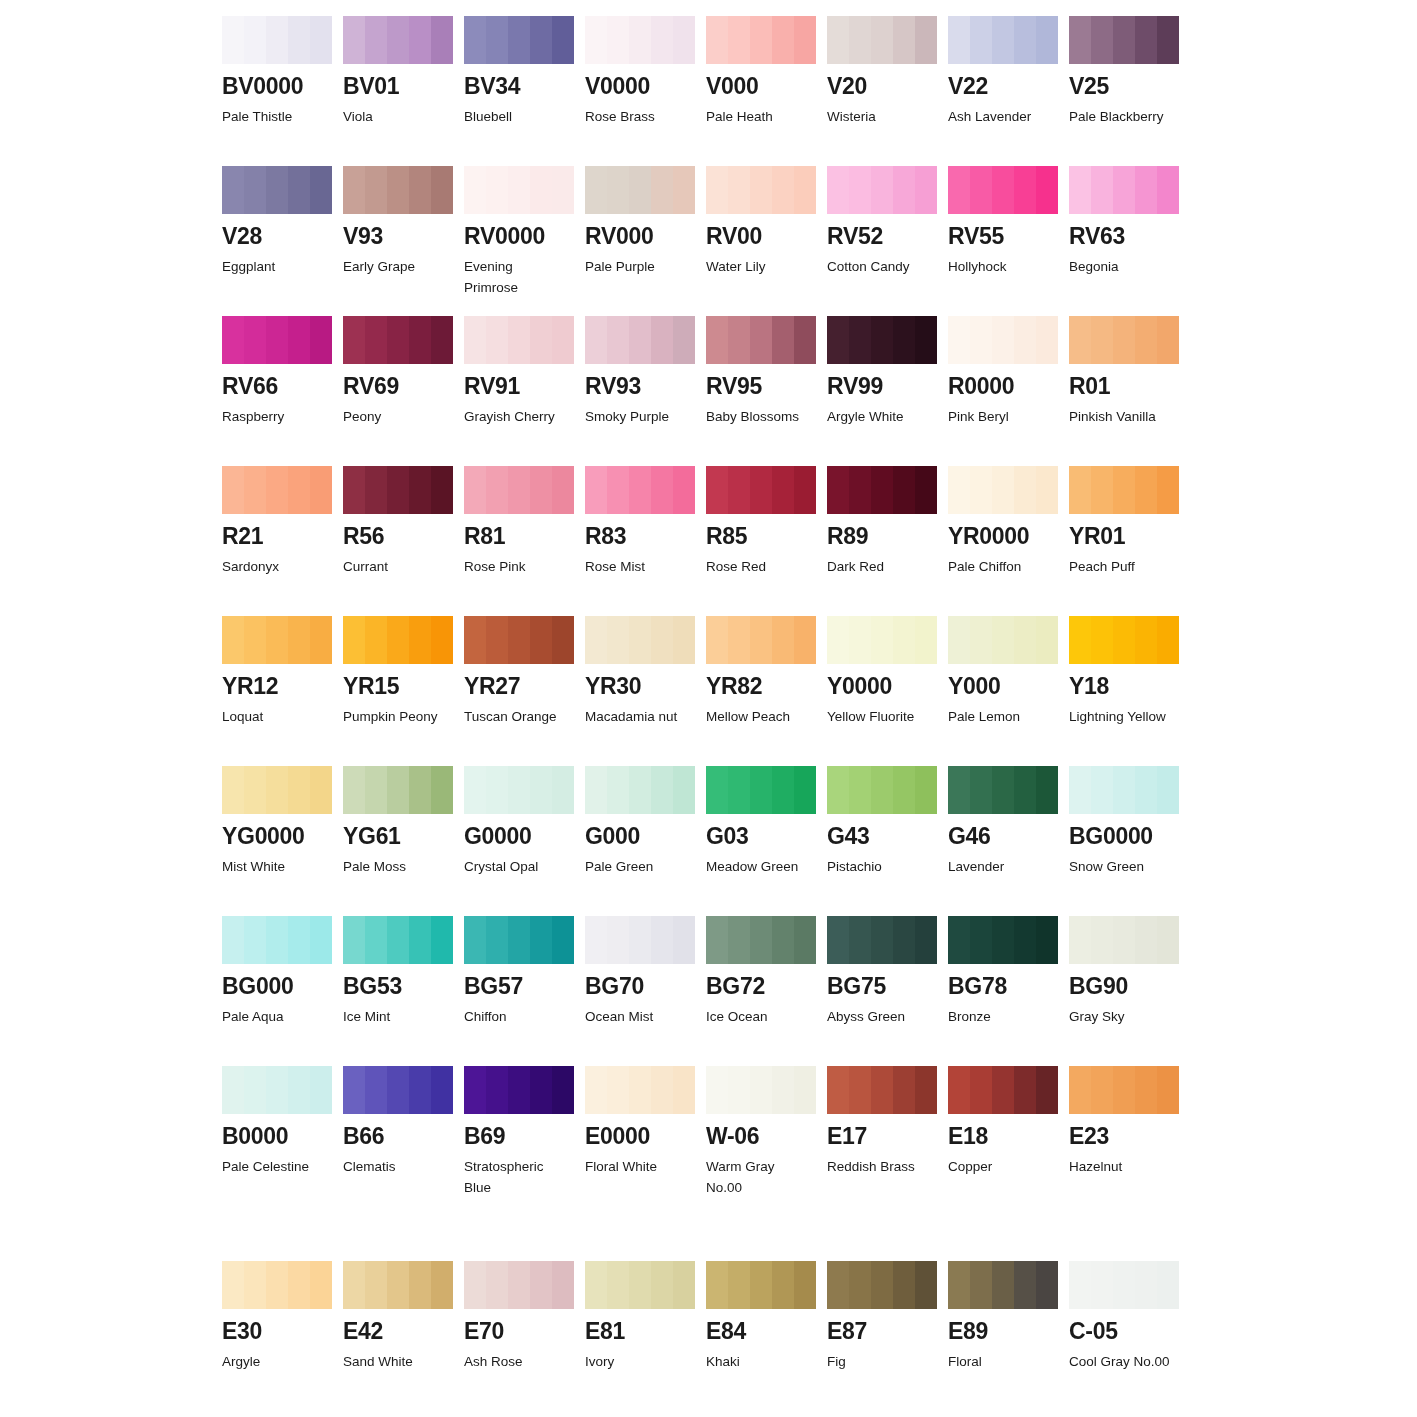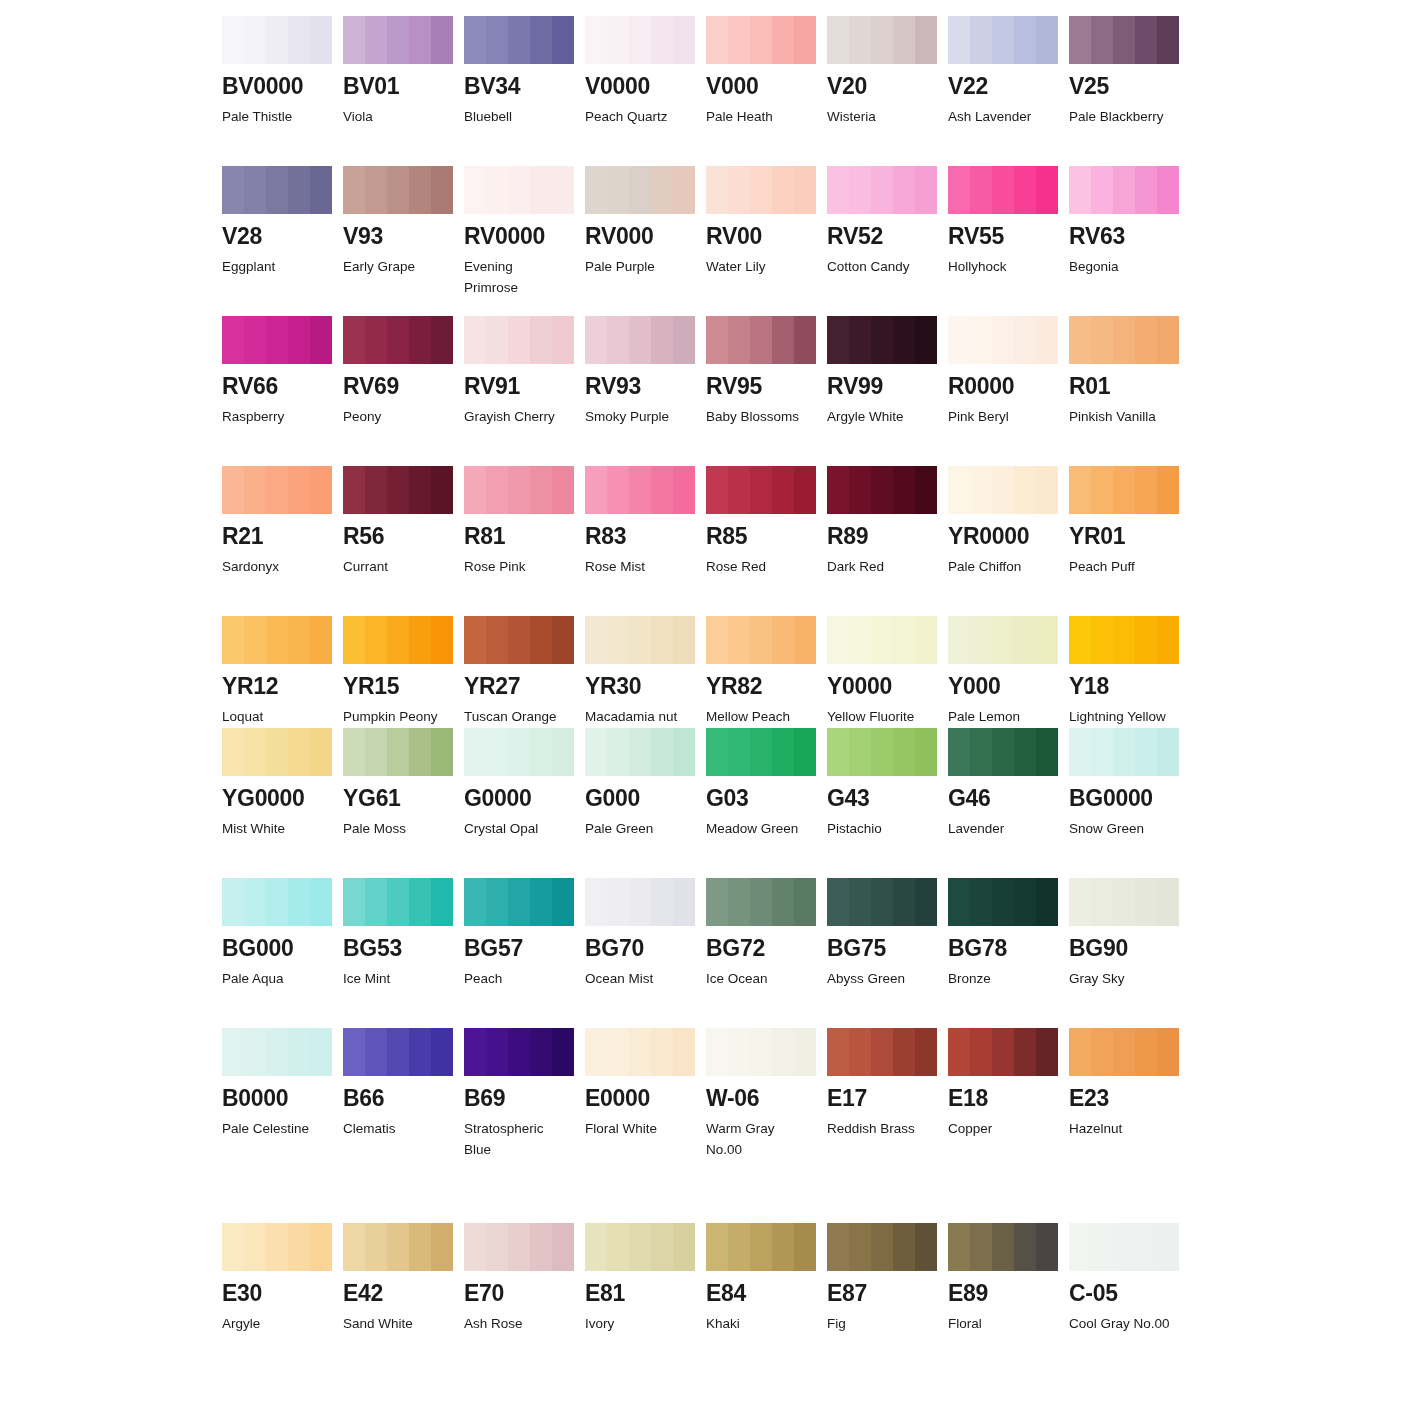--- a/index.html
+++ b/index.html
@@ -67,21 +67,21 @@
     line-height: 1.55;
     max-width: 118px;
   }
   .name .w2 { display: block; }
   
   .swatch-cell { padding-bottom: 0; }
   .r0 .swatch-cell { height: 150px; }
   .r1 .swatch-cell { height: 150px; }
   .r2 .swatch-cell { height: 150px; }
   .r3 .swatch-cell { height: 150px; }
-  .r4 .swatch-cell { height: 112px; }
+  .r4 .swatch-cell { height: 150px; }
   .r5 .swatch-cell { height: 150px; }
   .r6 .swatch-cell { height: 150px; }
   .r7 .swatch-cell { height: 195px; }
   .r8 .swatch-cell { height: 130px; }
 </style>
 </head>
 <body>
 
 <div id="chart">
   <div class="grid">
@@ -117,21 +117,21 @@
           <div class="name">Bluebell</div>
         </div><div class="swatch-cell">
           <div class="swatch">
             <span class="band" style="left: 0%; width: 20.4%; background: rgb(251, 244, 246);"></span>
             <span class="band" style="left: 20%; width: 20.4%; background: rgb(250, 241, 244);"></span>
             <span class="band" style="left: 40%; width: 20.4%; background: rgb(247, 236, 241);"></span>
             <span class="band" style="left: 60%; width: 20.4%; background: rgb(243, 230, 238);"></span>
             <span class="band" style="left: 80%; width: 20.4%; background: rgb(240, 226, 236);"></span>
           </div>
           <div class="code">V0000</div>
-          <div class="name">Peach Quartz</div>
+          <div class="name">Rose Brass</div>
         </div><div class="swatch-cell">
           <div class="swatch">
             <span class="band" style="left: 0%; width: 20.4%; background: rgb(251, 206, 201);"></span>
             <span class="band" style="left: 20%; width: 20.4%; background: rgb(252, 199, 194);"></span>
             <span class="band" style="left: 40%; width: 20.4%; background: rgb(251, 189, 184);"></span>
             <span class="band" style="left: 60%; width: 20.4%; background: rgb(249, 176, 172);"></span>
             <span class="band" style="left: 80%; width: 20.4%; background: rgb(247, 166, 163);"></span>
           </div>
           <div class="code">V000</div>
           <div class="name">Pale Heath</div>
@@ -596,21 +596,21 @@
           <div class="name">Ice Mint</div>
         </div><div class="swatch-cell">
           <div class="swatch">
             <span class="band" style="left: 0%; width: 20.4%; background: rgb(59, 183, 179);"></span>
             <span class="band" style="left: 20%; width: 20.4%; background: rgb(47, 175, 173);"></span>
             <span class="band" style="left: 40%; width: 20.4%; background: rgb(35, 165, 165);"></span>
             <span class="band" style="left: 60%; width: 20.4%; background: rgb(23, 155, 158);"></span>
             <span class="band" style="left: 80%; width: 20.4%; background: rgb(13, 146, 150);"></span>
           </div>
           <div class="code">BG57</div>
-          <div class="name">Peach</div>
+          <div class="name">Chiffon</div>
         </div><div class="swatch-cell">
           <div class="swatch">
             <span class="band" style="left: 0%; width: 20.4%; background: rgb(240, 239, 243);"></span>
             <span class="band" style="left: 20%; width: 20.4%; background: rgb(238, 237, 241);"></span>
             <span class="band" style="left: 40%; width: 20.4%; background: rgb(234, 234, 239);"></span>
             <span class="band" style="left: 60%; width: 20.4%; background: rgb(229, 229, 236);"></span>
             <span class="band" style="left: 80%; width: 20.4%; background: rgb(225, 225, 233);"></span>
           </div>
           <div class="code">BG70</div>
           <div class="name">Ocean Mist</div>

